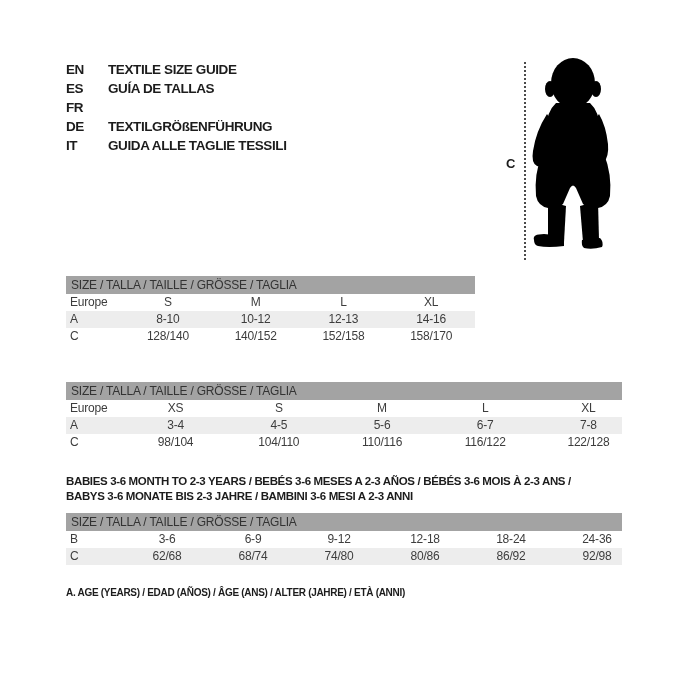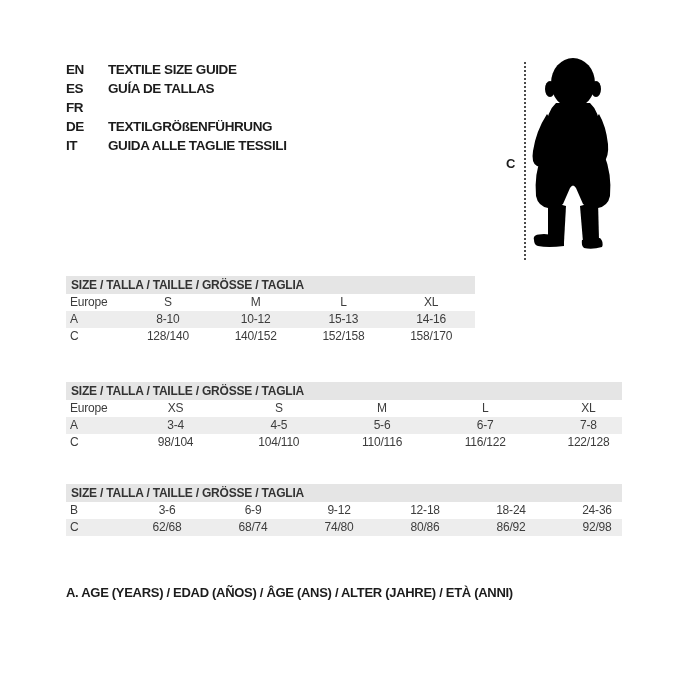--- a/index.html
+++ b/index.html
@@ -23,28 +23,28 @@
   .section-title{font-size:11.5px;font-weight:bold;letter-spacing:-0.35px;color:#1c1c1c;}
   .title-line{white-space:nowrap;line-height:14.5px;}
   .title-line .sub{font-size:8px;vertical-align:-2px;}
   .sec-junior .size-table{margin-top:13px;}
   .sec-children .size-table{margin-top:13px;}
   .sec-babies .size-table{margin-top:10px;}
   
   .size-table{font-size:12px;letter-spacing:-0.2px;color:#3d3d3d;}
   .size-table.cols-4{width:409px;}
   .size-table.cols-5,.size-table.cols-6{width:574px;}
-  .thead{height:18px;line-height:18px;background:#e5e5e5;color:#333333;padding-left:5px;box-sizing:border-box;font-weight:bold;}
+  .thead{height:18px;line-height:18px;background:#a3a3a3;color:#333333;padding-left:5px;box-sizing:border-box;}
   .trow{display:flex;height:17px;line-height:17px;}
   .trow.shaded{background:#ededed;}
   .tlabel{flex:0 0 58px;padding-left:4px;box-sizing:border-box;}
   .tcell{flex:1;text-align:center;}
   
   .footnotes{position:absolute;left:66px;top:585px;}
-  .note-line{font-size:13px;font-weight:bold;letter-spacing:-0.3px;line-height:15.2px;color:#1c1c1c;white-space:nowrap;}
+  .note-line{font-size:10px;font-weight:bold;letter-spacing:-0.3px;line-height:15.2px;color:#1c1c1c;white-space:nowrap;}
 </style>
 </head>
 <body>
 
 <div class="page">
 
   <div class="lang-list">
       <div class="lang-row">
         <span class="lang-code">EN</span>
         <span class="lang-label">TEXTILE SIZE GUIDE</span>
@@ -92,21 +92,21 @@
           <span class="tlabel">Europe</span>
           <span class="tcell">S</span>
           <span class="tcell">M</span>
           <span class="tcell">L</span>
           <span class="tcell">XL</span>
         </div>
         <div class="trow shaded">
           <span class="tlabel">A</span>
           <span class="tcell">8-10</span>
           <span class="tcell">10-12</span>
-          <span class="tcell">15-13</span>
+          <span class="tcell">12-13</span>
           <span class="tcell">14-16</span>
         </div>
         <div class="trow">
           <span class="tlabel">C</span>
           <span class="tcell">128/140</span>
           <span class="tcell">140/152</span>
           <span class="tcell">152/158</span>
           <span class="tcell">158/170</span>
         </div>
       </div>
@@ -136,20 +136,24 @@
           <span class="tcell">98/104</span>
           <span class="tcell">104/110</span>
           <span class="tcell">110/116</span>
           <span class="tcell">116/122</span>
           <span class="tcell">122/128</span>
         </div>
       </div>
   </div>
 
   <div class="section sec-babies">
+    <div class="section-title">
+        <div class="title-line"><span>BABIES 3-6 MONTH TO 2-3 YEARS / BEBÉS 3-6 MESES A 2-3 AÑOS / BÉBÉS 3-6 MOIS À 2-3 ANS /</span></div>
+        <div class="title-line"><span>BABYS 3-6 MONATE BIS 2-3 JAHRE / BAMBINI 3-6 MESI A 2-3 ANNI</span></div>
+      </div>
     <div class="size-table cols-6">
         <div class="thead">SIZE / TALLA / TAILLE / GRÖSSE / TAGLIA</div>
         <div class="trow">
           <span class="tlabel">B</span>
           <span class="tcell">3-6</span>
           <span class="tcell">6-9</span>
           <span class="tcell">9-12</span>
           <span class="tcell">12-18</span>
           <span class="tcell">18-24</span>
           <span class="tcell">24-36</span>

